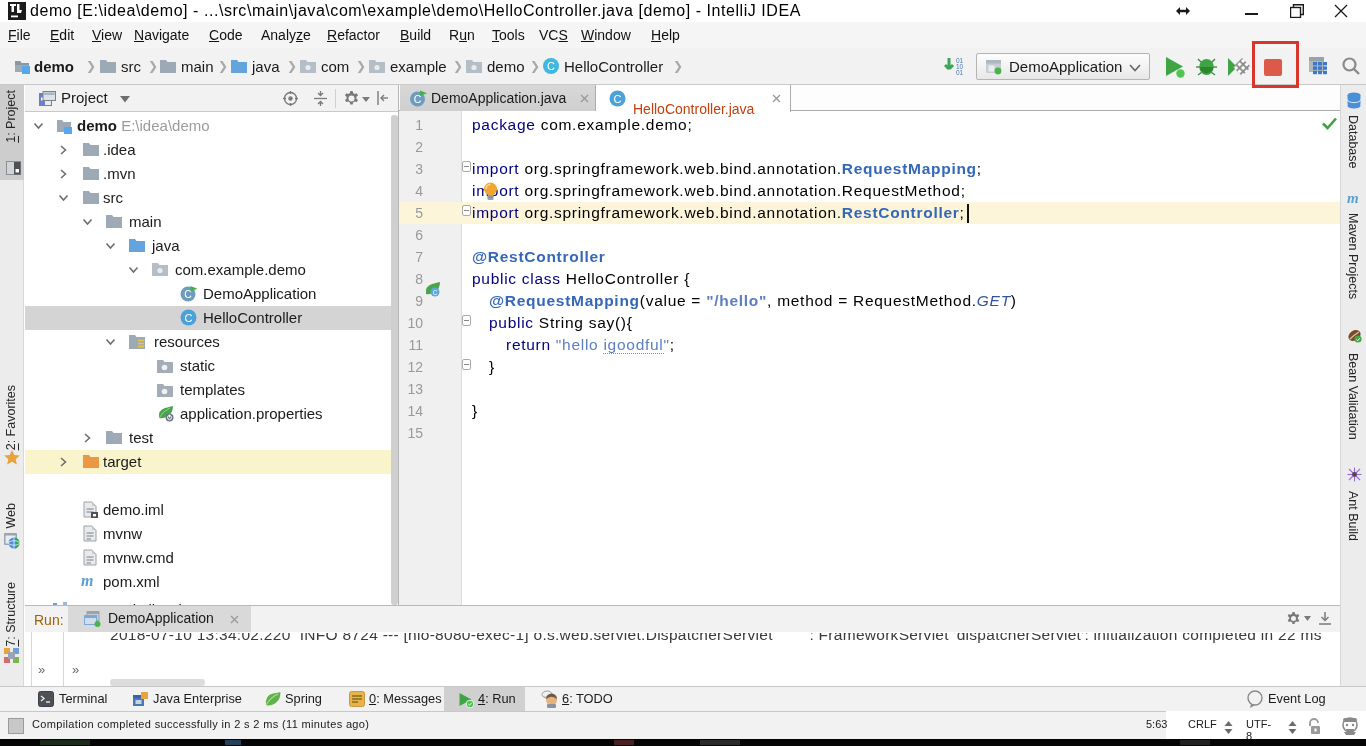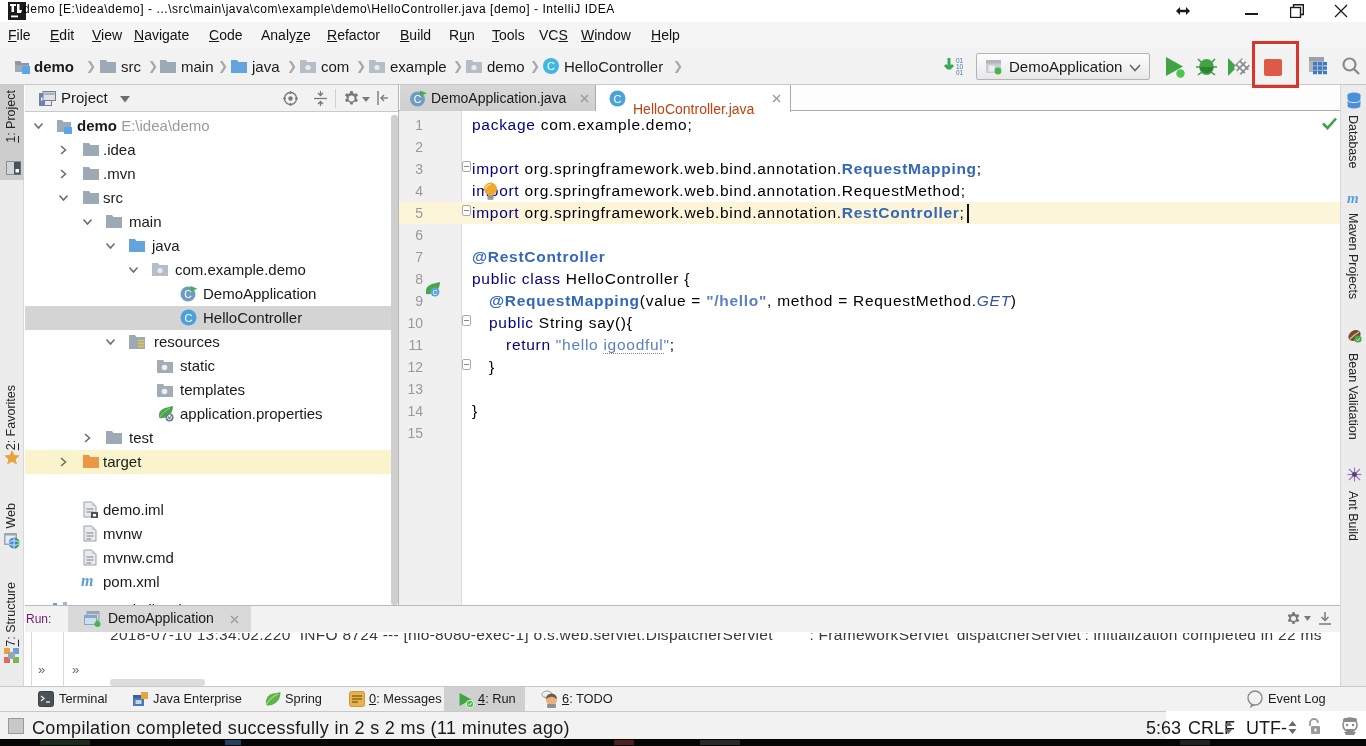--- a/index.html
+++ b/index.html
@@ -1,21 +1,21 @@
 <!DOCTYPE html>
 <html><head>
 <meta charset="utf-8">
 <style>
   * { margin:0; padding:0; box-sizing:border-box; }
   html,body { width:1366px; height:746px; overflow:hidden; }
   body { font-family:"Liberation Sans", sans-serif; position:relative; background:#fff; }
   .abs { position:absolute; }
   
   #titlebar { left:0; top:0; width:1366px; height:22px; background:#fff; }
-  #titletext { left:23px; top:2px; font-size:12px; letter-spacing:0.55px; color:#000; }
+  #titletext { left:30px; top:2px; font-size:16px; letter-spacing:0.55px; color:#000; }
   
   #menubar { left:0; top:22px; width:1366px; height:26px; background:#f5f5f5; font-size:14px; color:#111; }
   #menubar span.mi { position:absolute; top:5px; }
   #menubar u { text-decoration:underline; }
   
   #toolbar { left:0; top:48px; width:1366px; height:37px; background:#f2f2f2; border-bottom:1px solid #c8c8c8; }
   .crumb { position:absolute; top:10px; font-size:15px; color:#1a1a1a; }
   .csep { position:absolute; top:11px; font-size:12px; color:#a8a8a8; }
   
   #leftstripe { left:0; top:85px; width:24px; height:601px; background:#ececec; border-right:1px solid #d8d8d8; }
@@ -48,21 +48,21 @@
   .fold2 { position:absolute; left:63px; width:9px; height:11px; border:1px solid #aaa; border-radius:2px; background:#fff; }
   .fold2:after { content:""; position:absolute; left:1px; right:1px; top:4px; height:1px; background:#888; }
   .typo { border-bottom:1px dotted #8a8a8a; }
   
   #runpanel { left:25px; top:605px; width:1315px; height:81px; background:#fff; border-top:1px solid #b9b9b9; }
   #runhead { position:absolute; left:0; top:0; width:1315px; height:26px; background:#f2f2f2; }
   
   #bottombar { left:0; top:686px; width:1366px; height:25px; background:#f2f2f2; border-top:1px solid #c8c8c8; font-size:12.8px; color:#1a1a1a; }
   .bitem { position:absolute; top:4px; }
   
-  #statusbar { left:0; top:711px; width:1166px; height:28px; background:#f2f2f2; border-top:1px solid #c8c8c8; font-size:18px; color:#1a1a1a; }
+  #statusbar { left:0; top:711px; width:1166px; height:28px; background:#f2f2f2; border-top:1px solid #c8c8c8; font-size:11px; color:#1a1a1a; }
   
   #taskbar { left:0; top:739px; width:1366px; height:7px; background:#050505; }
 </style>
 </head>
 <body>
 <div class="abs" id="titlebar">
   <svg class="abs" style="left:8px;top:2px" width="18" height="18" viewBox="0 0 18 18">
       <rect x="0" y="0" width="18" height="18" fill="#1b1b1b"></rect>
       <rect x="2" y="2" width="6" height="2" fill="#fff"></rect>
       <rect x="3.5" y="2" width="2.5" height="8" fill="#fff"></rect>
@@ -582,21 +582,21 @@
       <rect x="5.5" y="13" width="6" height="5" rx="1" fill="#9aa2aa"></rect>
       <line x1="5.5" y1="15" x2="11.5" y2="15" stroke="#7a828a" stroke-width="0.8"></line>
     </svg>
 <div class="abs" style="left:568px;top:119px;width:2px;height:19px;background:#111"></div>
 <svg class="abs" style="left:923px;top:32px" width="15" height="13" viewBox="0 0 15 13">
       <path d="M1 6.5 L5.5 11 L14 1.5" stroke="#44a047" stroke-width="2.6" fill="none"></path>
     </svg>
 </div>
 <div class="abs" id="runpanel">
 <div id="runhead">
-  <span class="abs" style="left:1px;top:6px;font-size:12px;color:#701a75">Run:</span>
+  <span class="abs" style="left:9px;top:6px;font-size:14px;color:#a16207">Run:</span>
   <div class="abs" style="left:43px;top:0;width:183px;height:26px;background:#d9d9d9">
     <svg class="abs" style="left:15px;top:4px" width="19" height="17" viewBox="0 0 19 17">
           <rect x="3.5" y="1" width="13" height="10" fill="#9aa4ae"></rect>
           <rect x="4.5" y="4" width="11" height="6" fill="#c8cfd6"></rect>
           <rect x="1" y="5" width="13" height="10" fill="#7ea7d4"></rect>
           <rect x="2" y="8" width="11" height="6" fill="#cfdded"></rect>
           <circle cx="14.5" cy="14" r="3" fill="#48b548"></circle>
         </svg>
     <span class="abs" style="left:40px;top:4px;font-size:14px;color:#1a1a1a">DemoApplication</span>
     <svg class="abs" style="left:162px;top:9px" width="9" height="9" viewBox="0 0 9 9">

